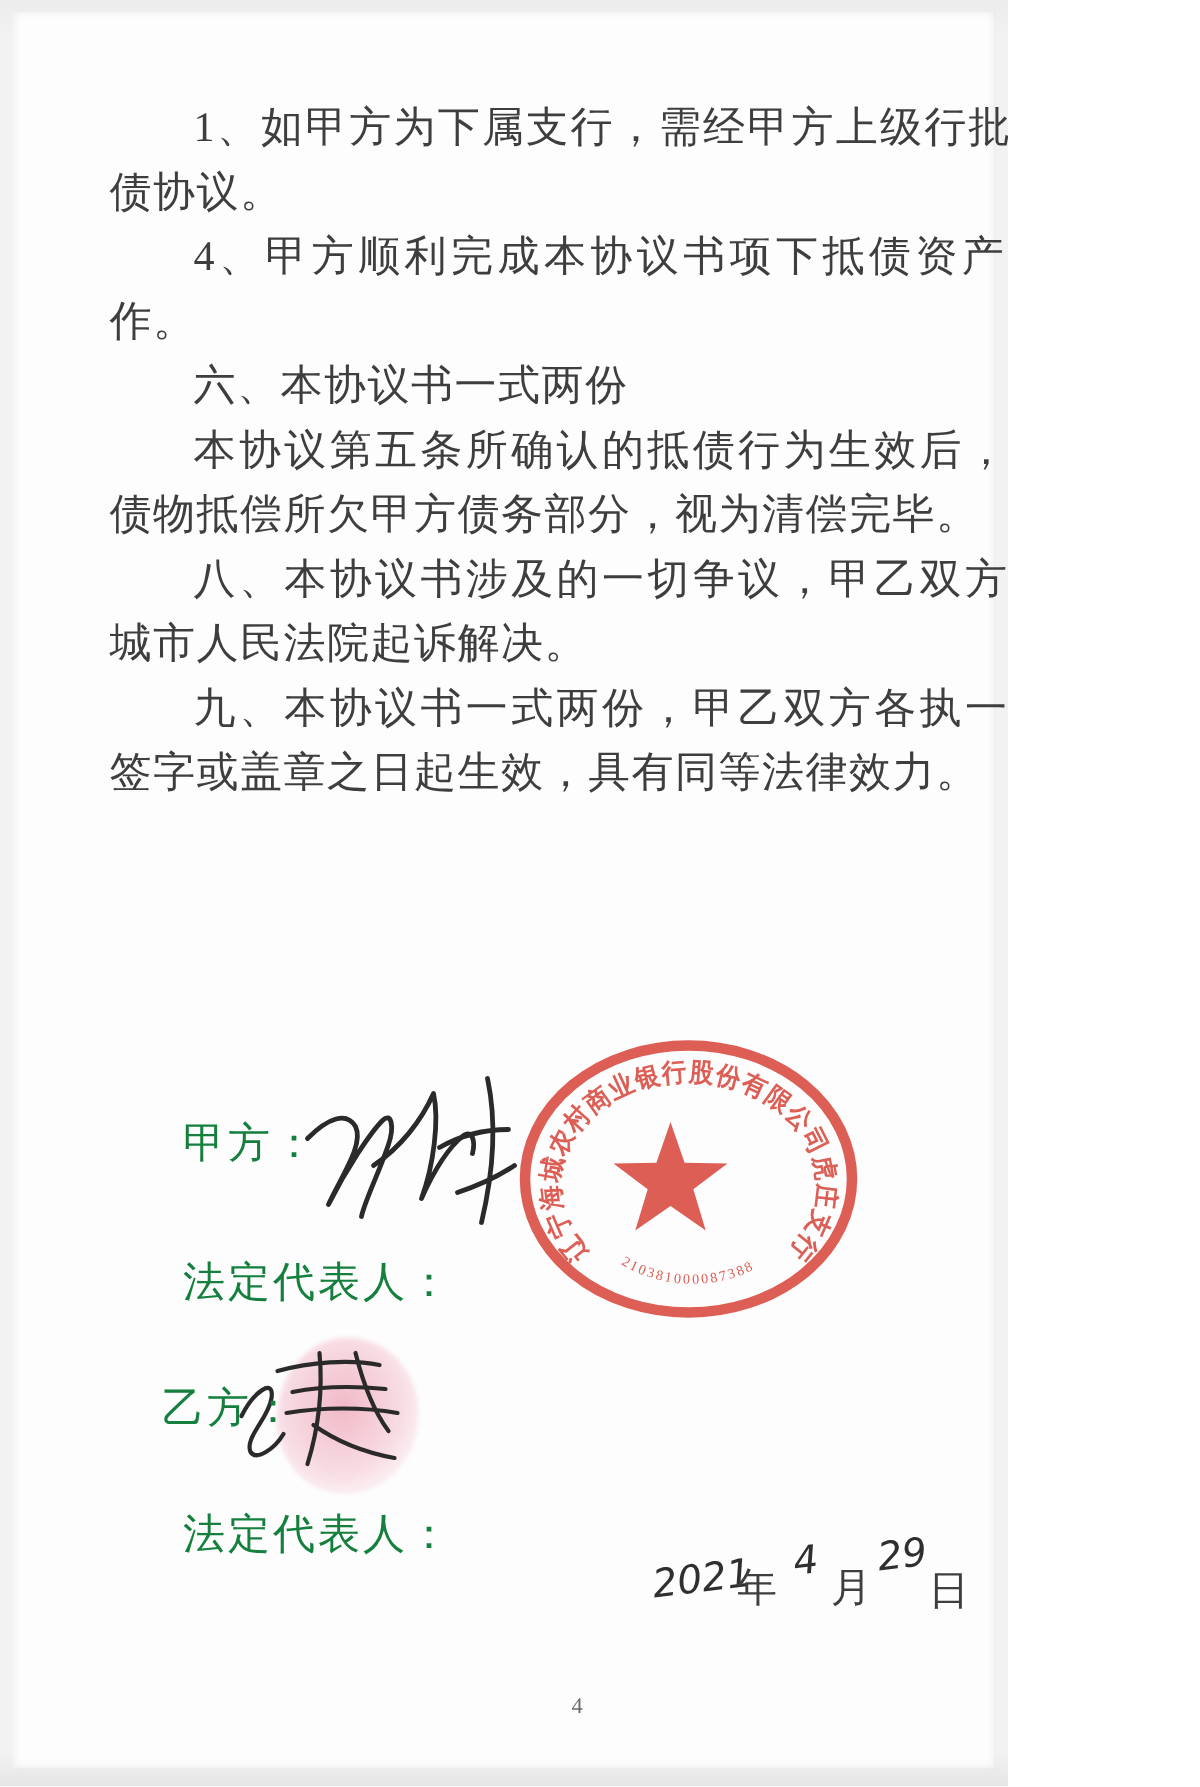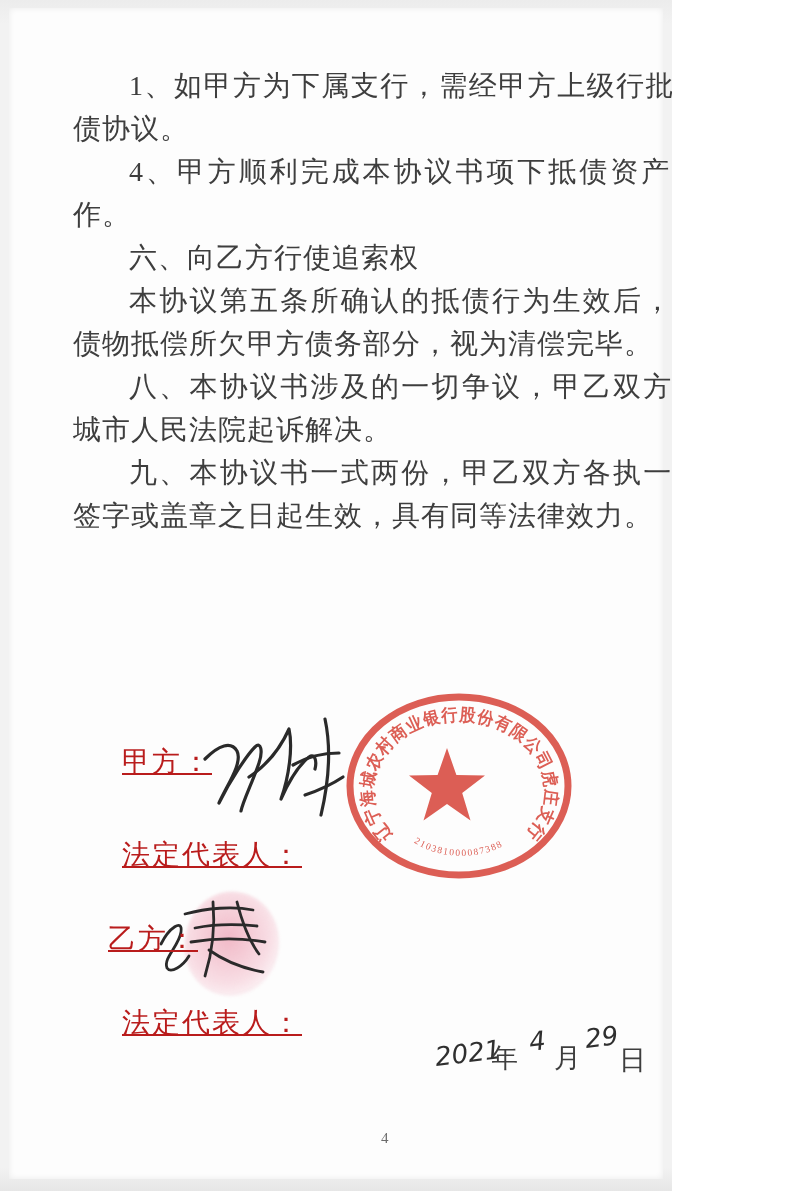--- a/index.html
+++ b/index.html
@@ -15,23 +15,22 @@
     background:#fdfdfd;
     box-shadow:0 0 6px rgba(0,0,0,0.08) inset;
   }
   .content{
     position:absolute;left:64px;top:56px;width:690px;
     font-size:28px;line-height:43px;letter-spacing:1px;
     color:#3e3e3e;text-align:justify;
   }
   .content p{margin:0;text-indent:2em;}
   .label{
-    position:absolute;font-size:28px;letter-spacing:2px;color:#b91c1c;
+    position:absolute;font-size:28px;letter-spacing:2px;color:#15803d;
     white-space:nowrap;
-    text-decoration:underline;
   }
   .sig{position:absolute;}
   .sig path{fill:none;stroke:#2a2a2a;stroke-width:3.2;stroke-linecap:round;stroke-linejoin:round;}
   .sig-b path{stroke-width:2.8;}
   .seal{position:absolute;left:334px;top:682px;opacity:.88;}
   .seal .ring{fill:none;stroke:#d8493e;stroke-width:7;}
   .seal .star{fill:#d8493e;}
   .seal text{fill:#d8493e;}
   .seal .arc-text{font-size:17.5px;font-weight:bold;letter-spacing:1px;}
   .seal .num-text{font-size:9.5px;letter-spacing:1.5px;}
@@ -52,21 +51,21 @@
 </style>
 </head>
 <body>
 
 <div class="scan">
   <div class="page">
 
     <div class="content">
       <p>1、如甲方为下属支行，需经甲方上级行批准本抵债协议。</p>
       <p>4、甲方顺利完成本协议书项下抵债资产接收工作。</p>
-      <p>六、向乙方行使追索权</p>
+      <p>六、本协议书一式两份</p>
       <p>本协议第五条所确认的抵债行为生效后，乙方抵债物抵偿所欠甲方债务部分，视为清偿完毕。</p>
       <p>八、本协议书涉及的一切争议，甲乙双方均向海城市人民法院起诉解决。</p>
       <p>九、本协议书一式两份，甲乙双方各执一份，自签字或盖章之日起生效，具有同等法律效力。</p>
     </div>
 
     <div class="label" style="left:113px;top:735px;">甲方：</div>
 
     <svg class="sig" style="left:188px;top:698px;" width="160" height="122" viewBox="0 0 160 120">
       <path d="M 8 52 C 22 38 34 34 40 44 C 46 56 30 78 22 96 C 34 72 50 48 58 40 C 64 34 66 44 62 56 C 56 74 46 94 44 104"></path>
       <path d="M 52 70 C 70 58 84 40 92 22 C 96 40 92 70 84 92 C 92 74 102 58 112 50 C 118 46 120 54 118 62"></path>

